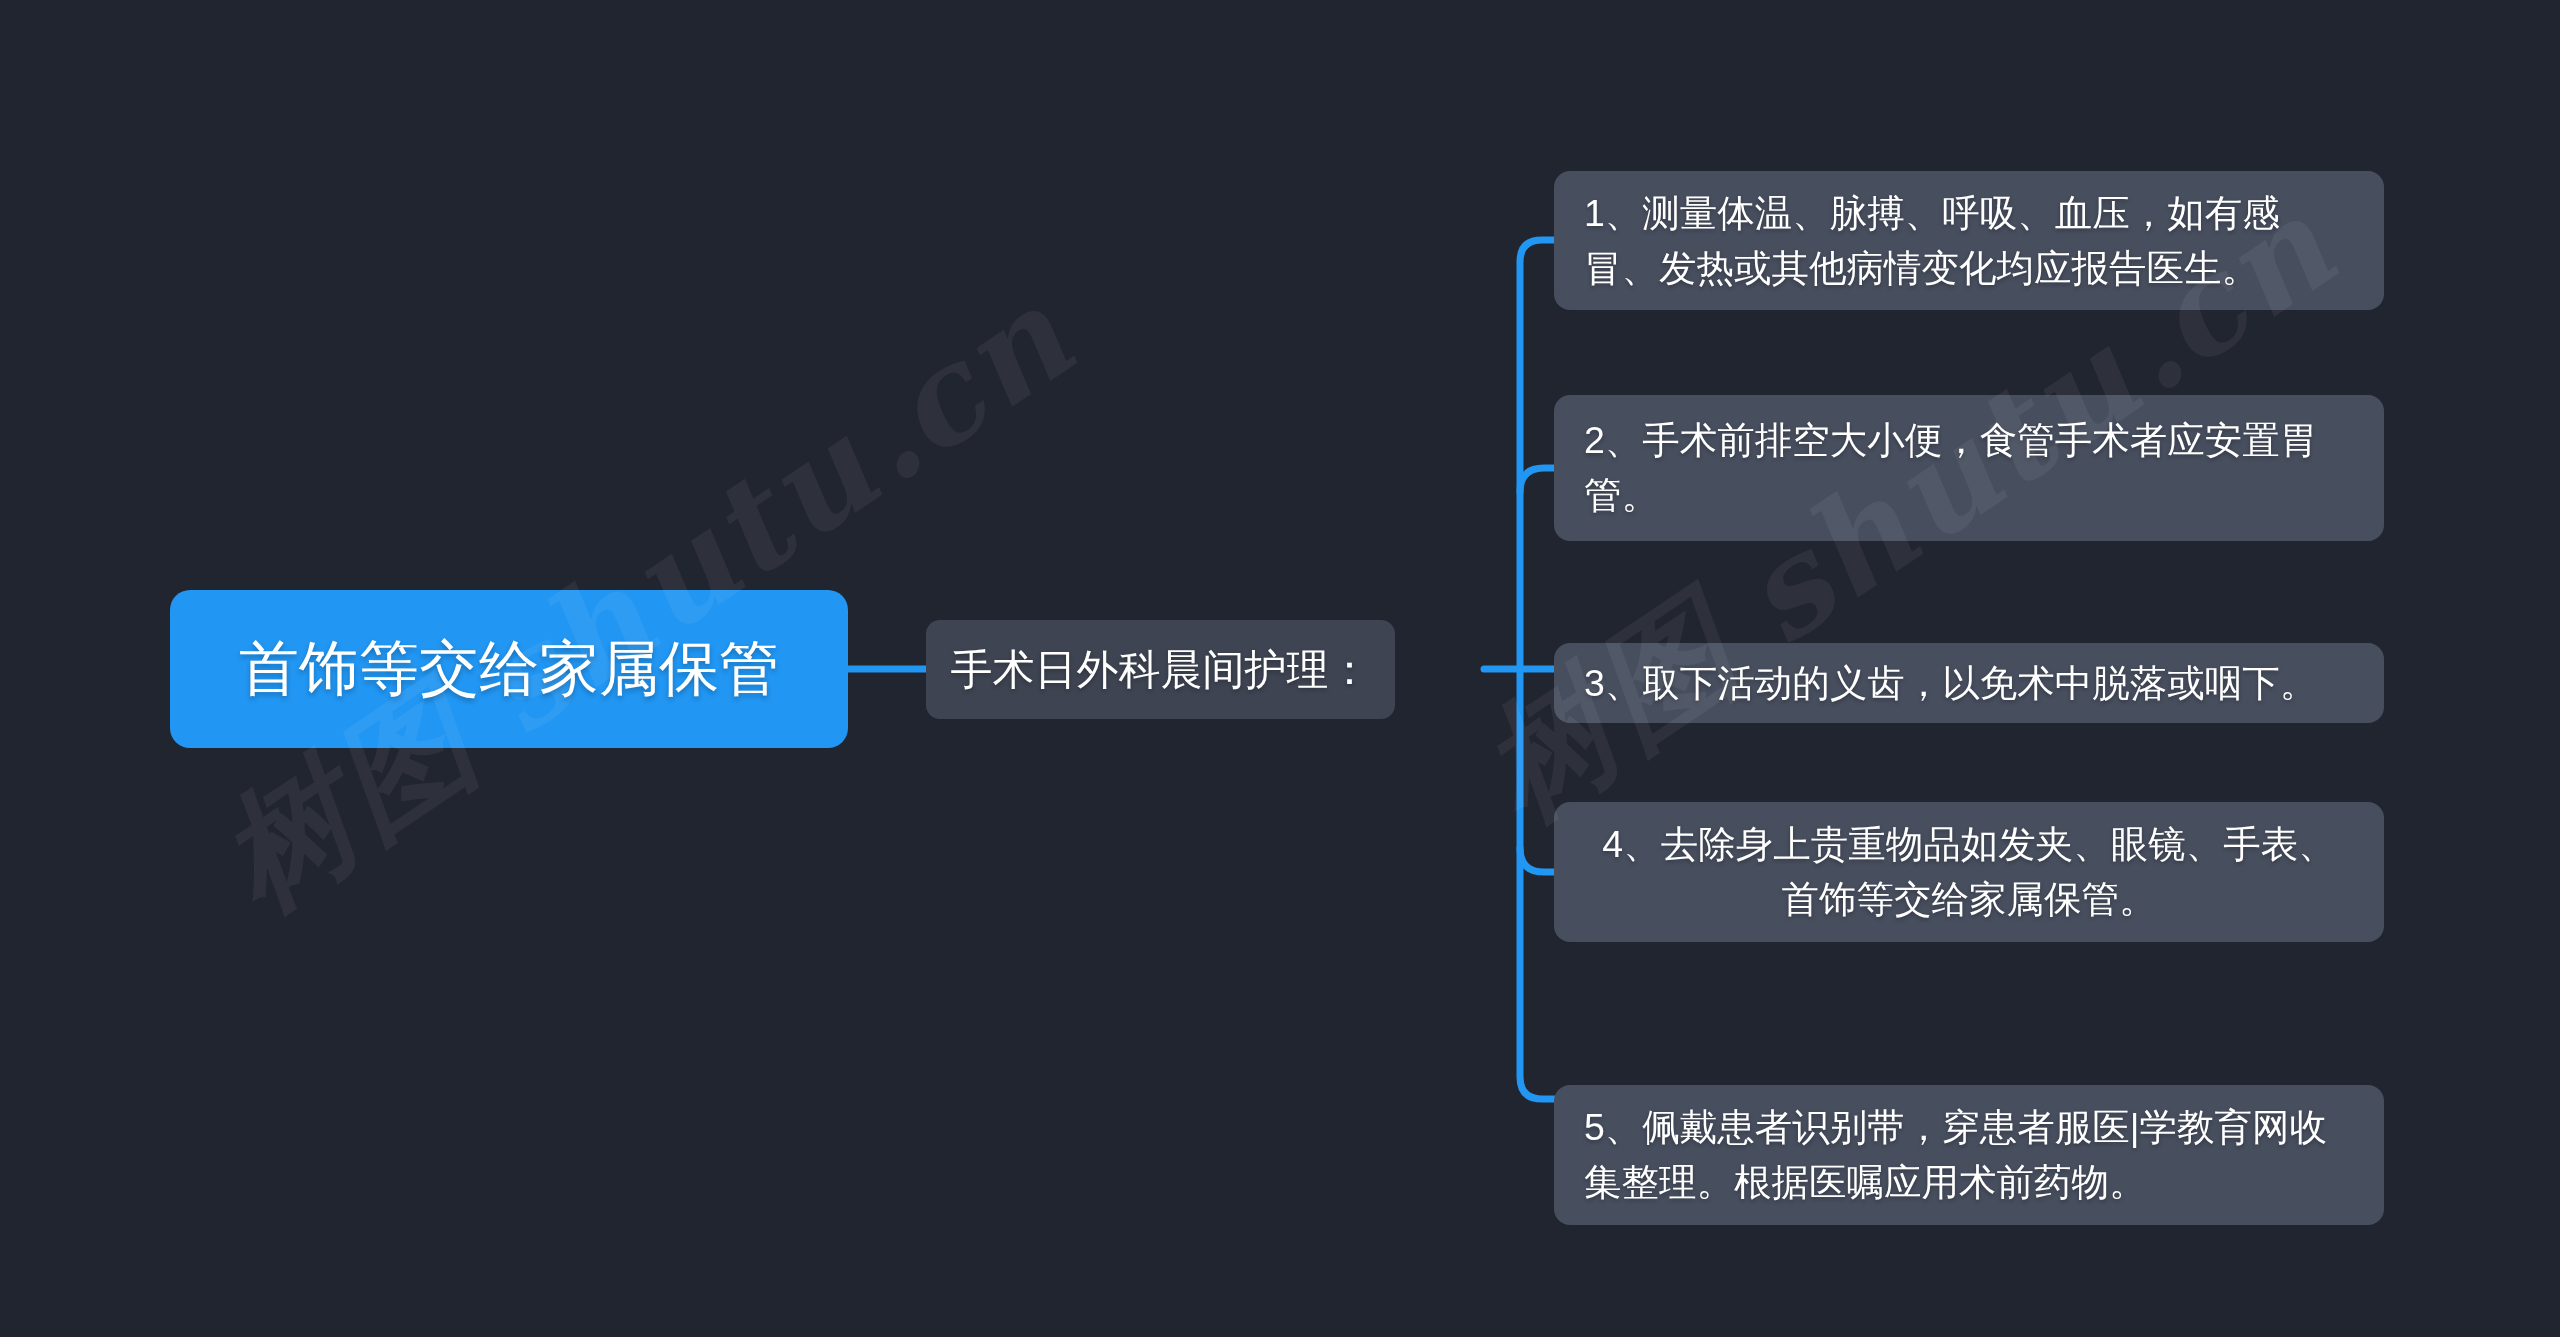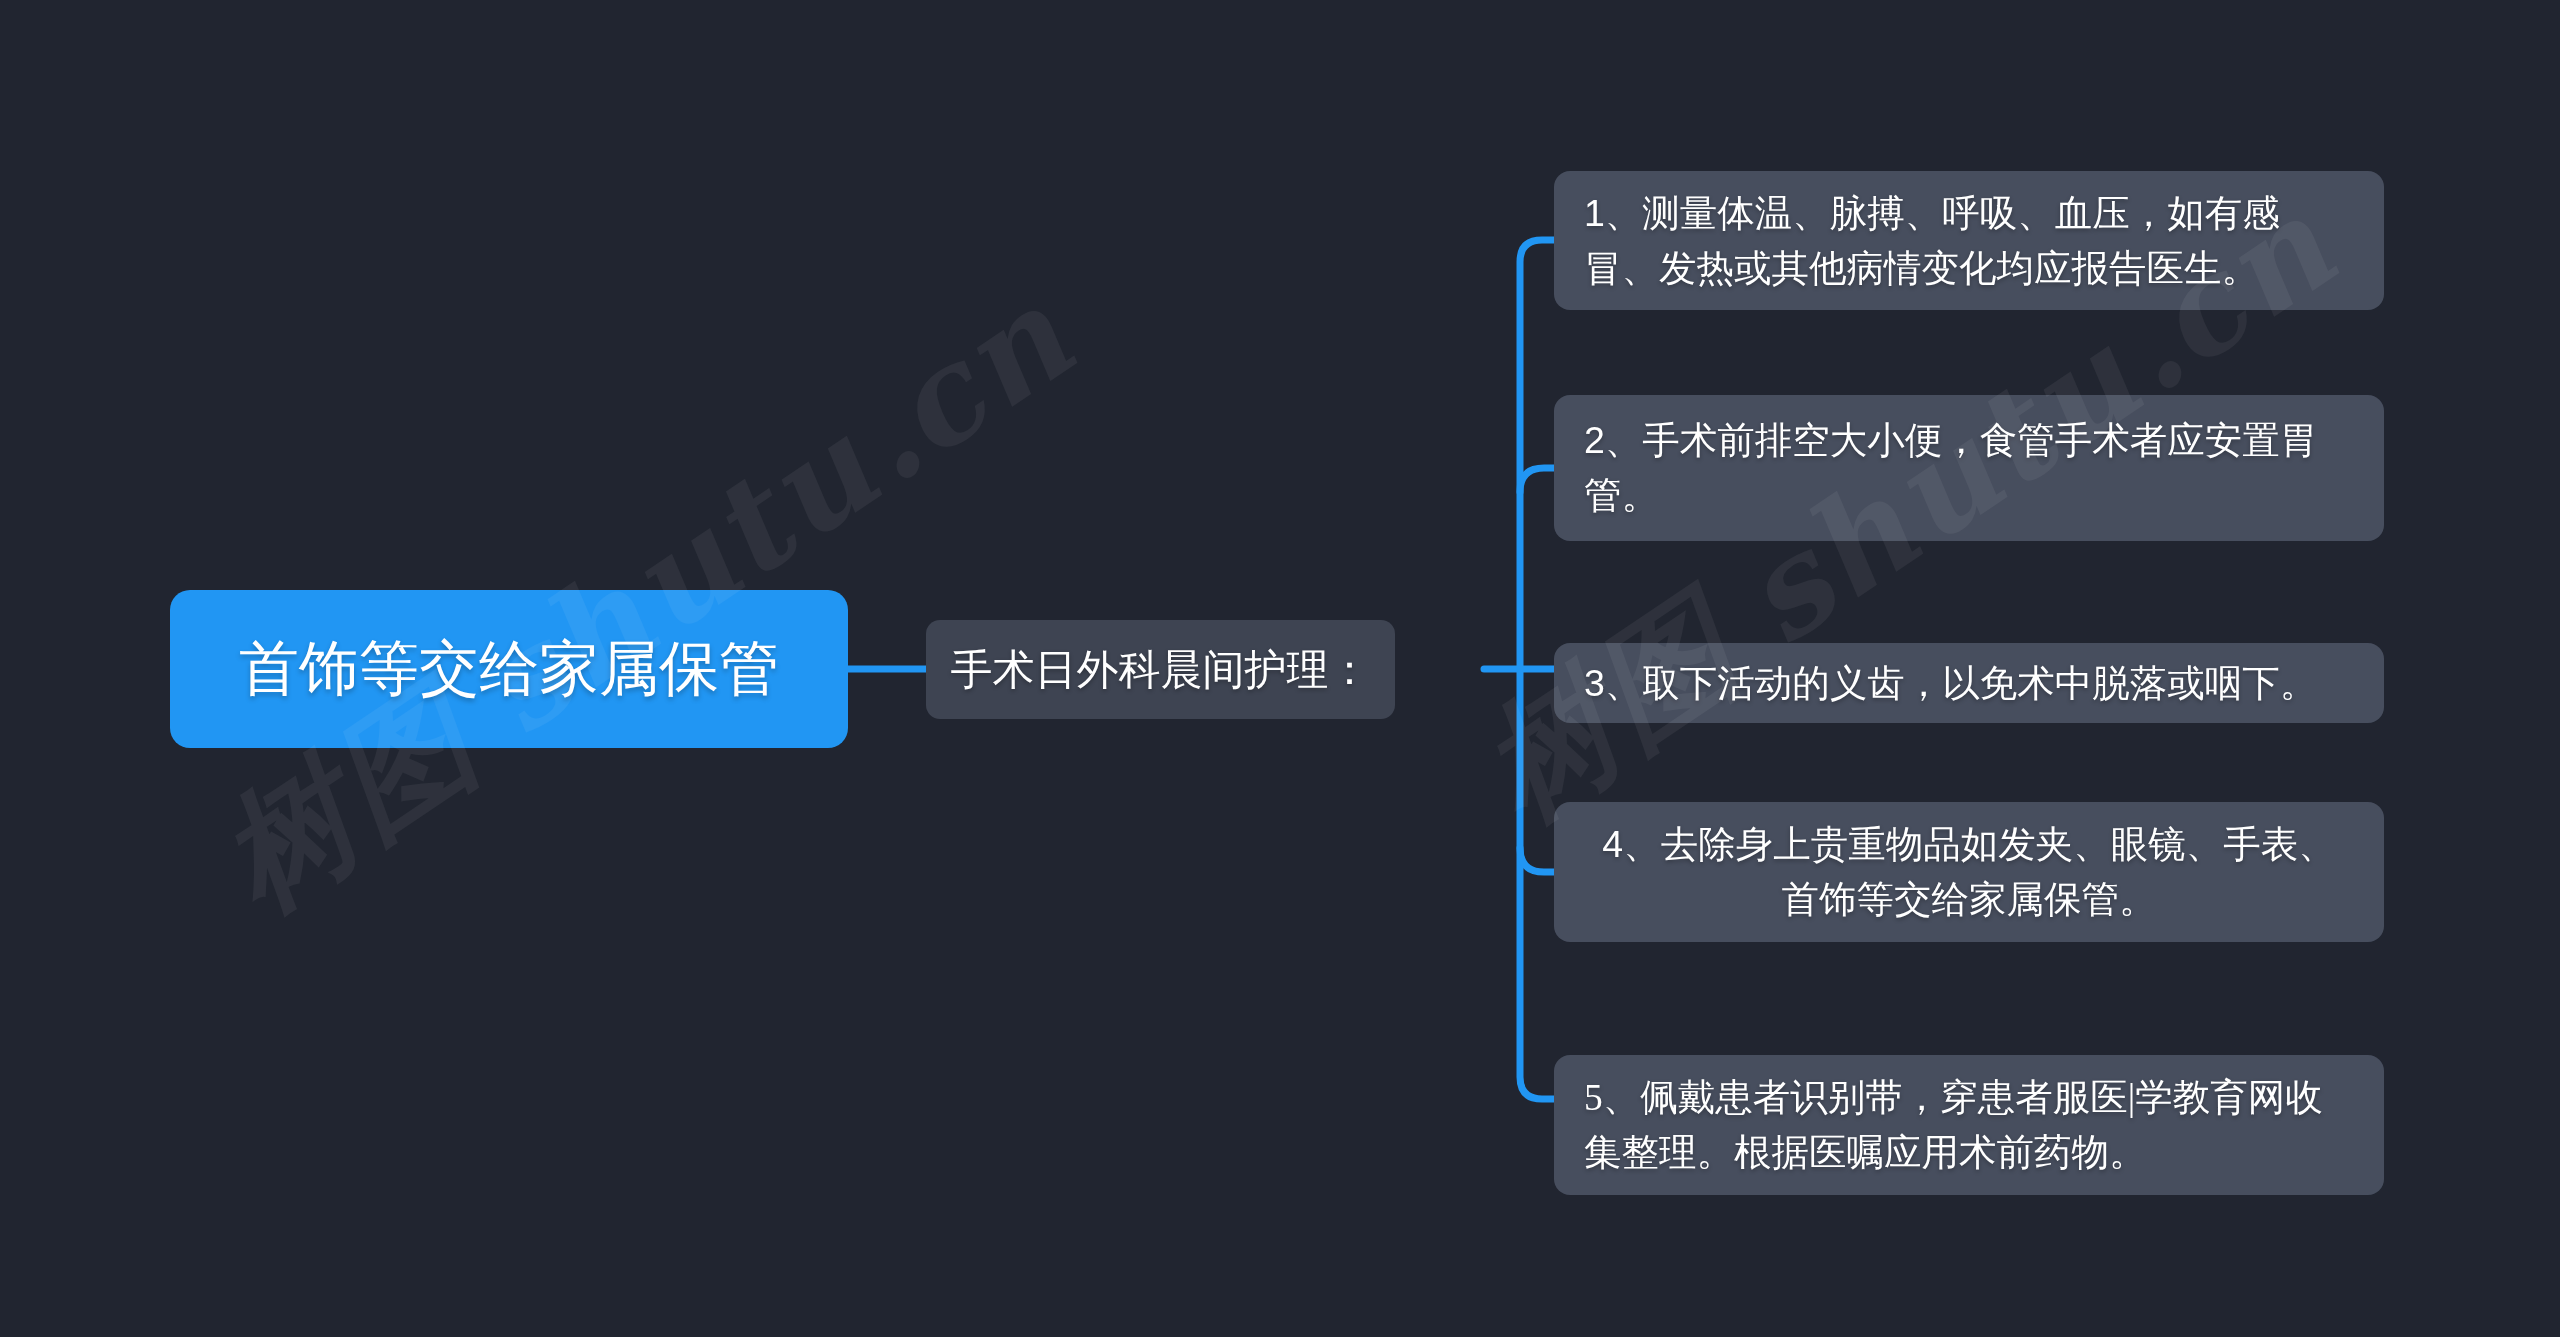--- a/index.html
+++ b/index.html
@@ -77,21 +77,21 @@
     padding: 12px 30px;
     font-size: 37.5px;
     line-height: 55px;
     text-shadow: 0 2px 4px rgba(0,0,0,0.3);
     word-break: break-all;
   }
   .b0 { top: 171px;  min-height: 139px; }
   .b1 { top: 395px;  min-height: 146px; }
   .b2 { top: 629px;  min-height: 80px; margin-top: 14px;  }
   .b3 { top: 802px;  min-height: 140px; text-align: center; }
-  .b4 { top: 1055px; min-height: 140px; font-family: Liberation Serif, serif; }
+  .b4 { top: 1085px; min-height: 140px; }
 </style>
 </head>
 <body>
 
 <div class="stage">
 
   <div class="watermark wm1">树图 shutu.cn</div>
   <div class="watermark wm2">树图 shutu.cn</div>
 
   <svg class="wires" viewBox="0 0 2560 1337">

